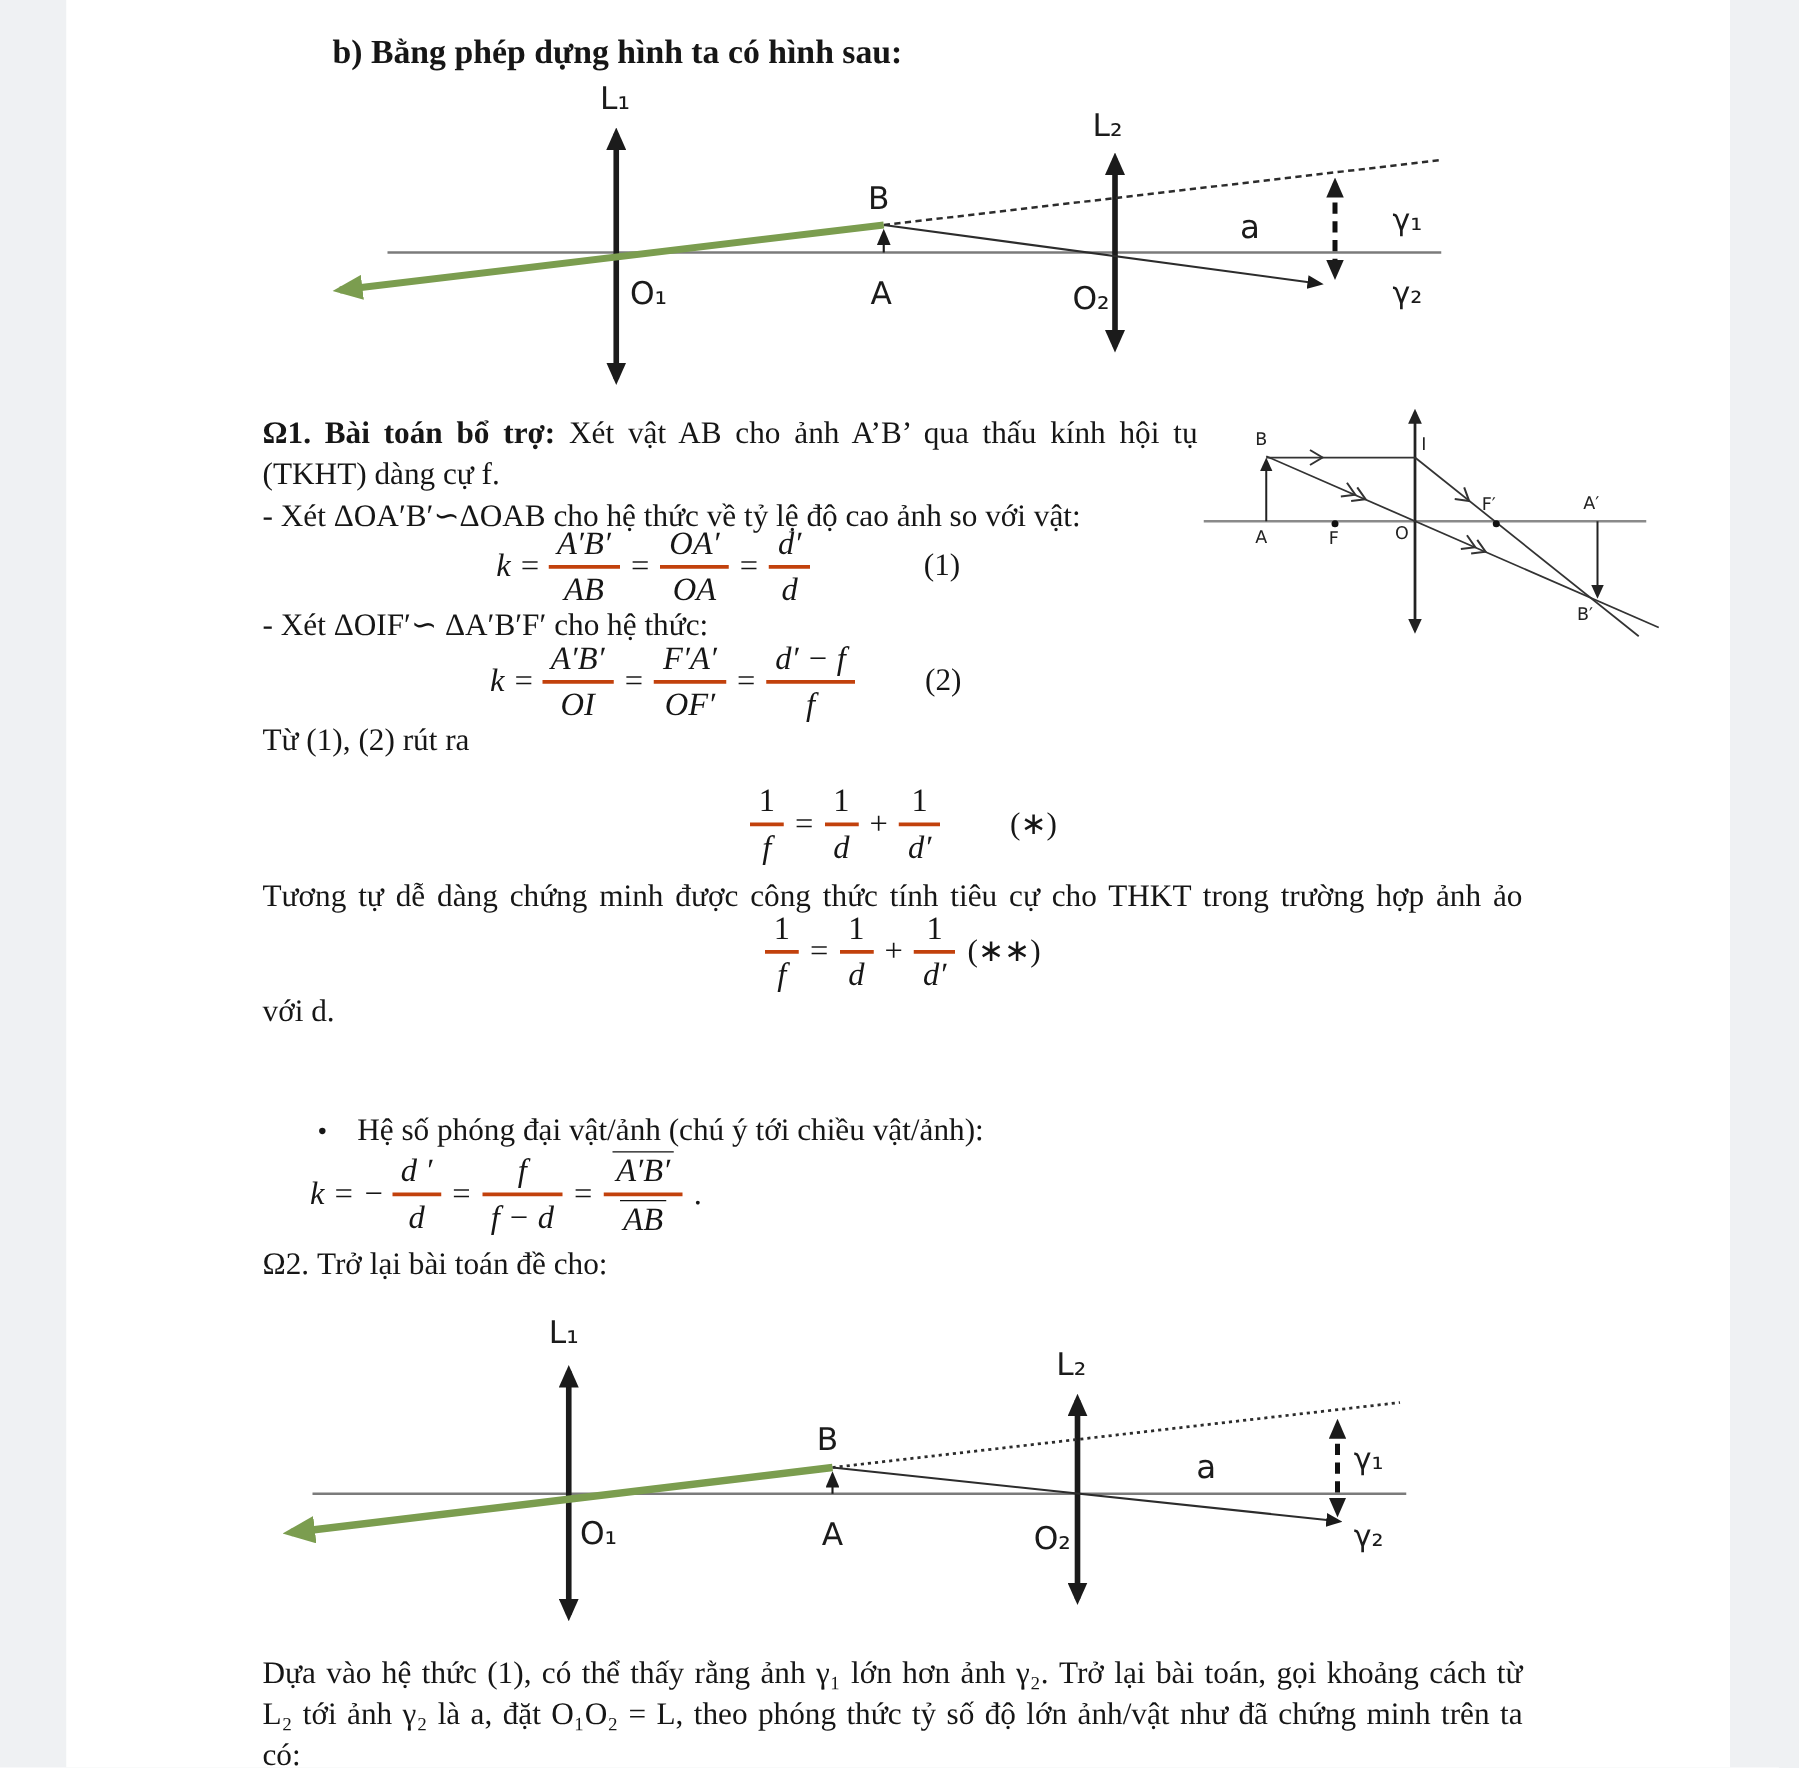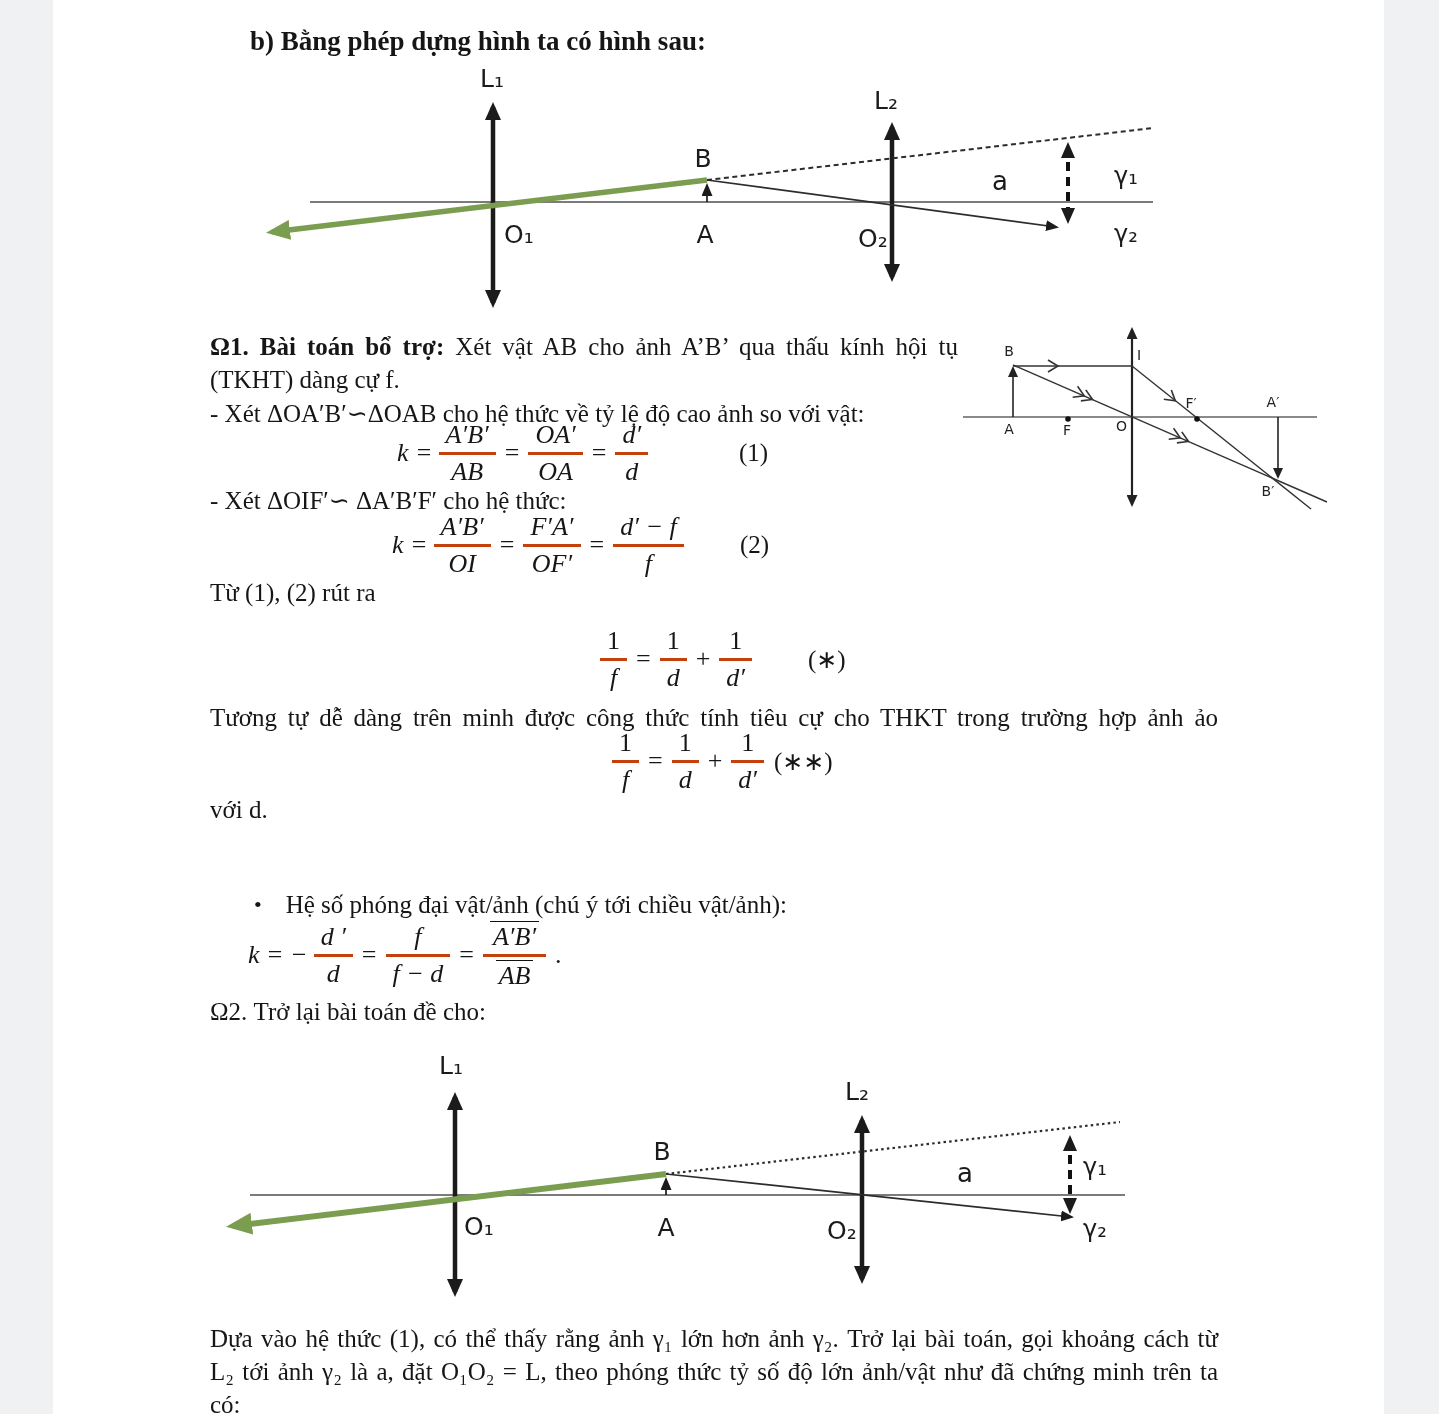--- a/index.html
+++ b/index.html
@@ -6,21 +6,21 @@
   body{
     width:1439px;height:1414px;position:relative;
     background:#eff1f3;
     font-family:"Liberation Serif", serif;
     color:#161616;
     overflow:hidden;
   }
   .sheet{position:absolute;left:53px;top:0;width:1331px;height:1414px;background:#ffffff;}
   .abs{position:absolute;}
   .body-text{font-size:25px;line-height:33px;}
-  .heading{font-size:27px;font-weight:bold;white-space:nowrap;}
+  .heading{font-size:27px;font-weight:bold;white-space:nowrap;margin-left:16px;}
   .jline{text-align:justify;text-align-last:justify;}
   .nline{white-space:nowrap;}
   .bold{font-weight:bold;}
   
   .frow{display:flex;align-items:center;font-size:26px;font-style:italic;height:70px;}
   .frow .op{font-style:normal;margin:0 9px;}
   .frow .lhs{margin-right:6px;white-space:nowrap;}
   .frow .up{font-style:normal;}
   .frac{display:inline-block;vertical-align:middle;text-align:center;line-height:1.05;}
   .frac .num{display:block;padding:1px 7px 3px;border-bottom:3px solid #c2410c;}
@@ -175,21 +175,21 @@
       <span class="den">d</span>
     </span>
   <span class="op">+</span>
   <span class="frac">
       <span class="num up">1</span>
       <span class="den">d′</span>
     </span>
   <span class="ftag" style="left:208px;">(∗)</span>
 </div>
 
-<div class="abs body-text jline" style="left:210px;top:701px;width:1008px;">Tương tự dễ dàng trên minh được công thức tính tiêu cự cho THKT trong trường hợp ảnh ảo</div>
+<div class="abs body-text jline" style="left:210px;top:701px;width:1008px;">Tương tự dễ dàng chứng minh được công thức tính tiêu cự cho THKT trong trường hợp ảnh ảo</div>
 
 <div class="abs frow" style="left:612px;top:726px;width:300px;">
   <span class="frac">
       <span class="num up">1</span>
       <span class="den">f</span>
     </span>
   <span class="op">=</span>
   <span class="frac">
       <span class="num up">1</span>
       <span class="den">d</span>

